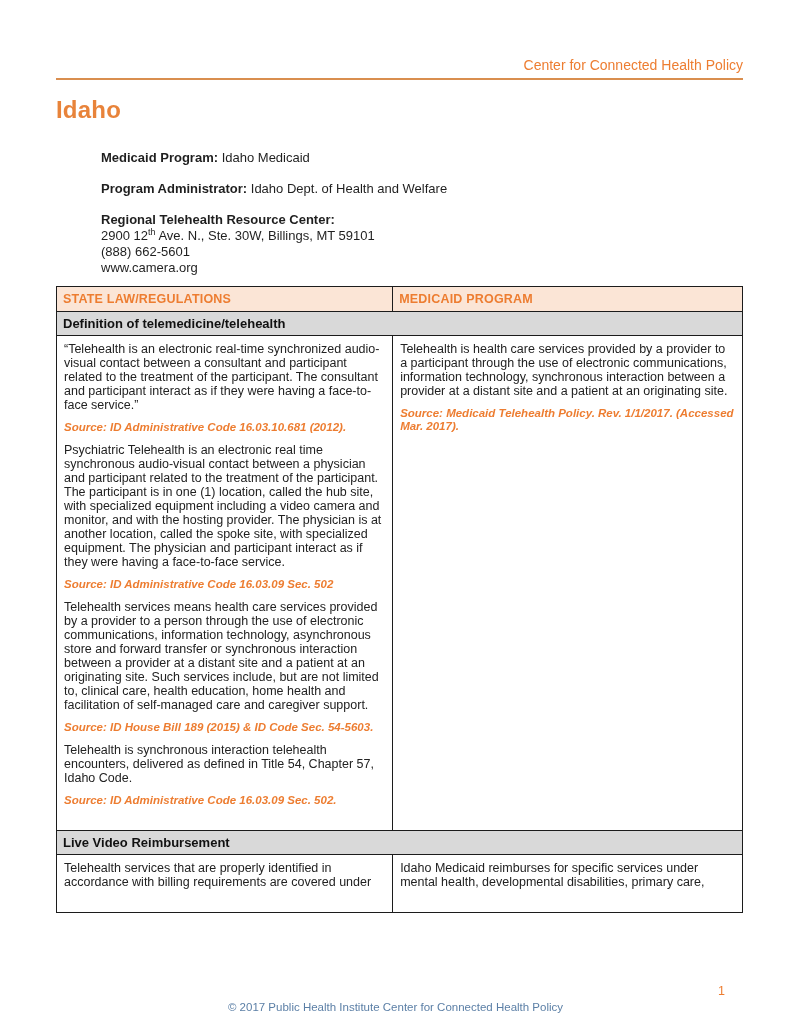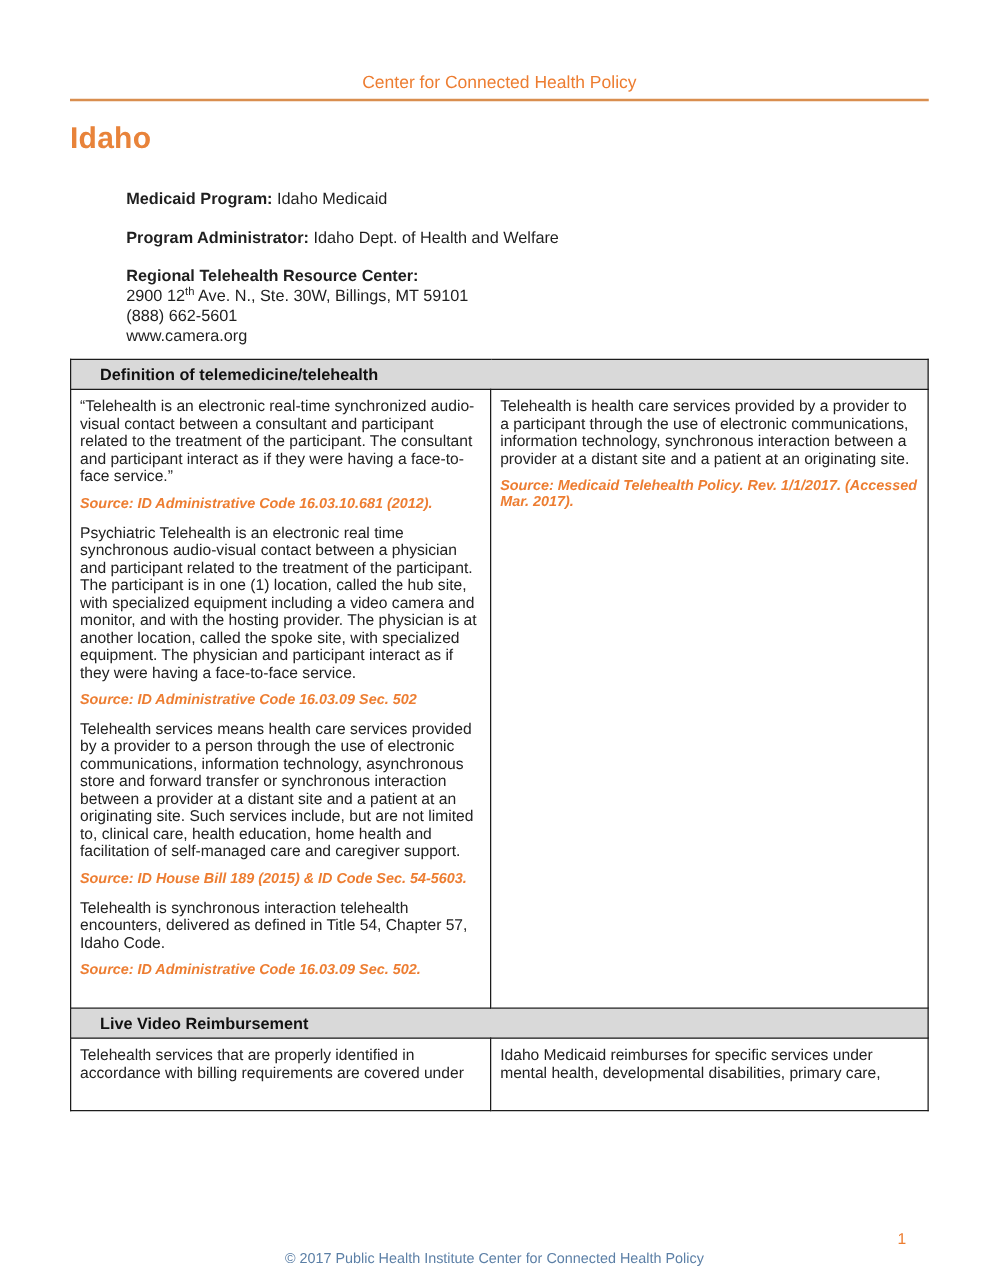--- a/index.html
+++ b/index.html
@@ -10,21 +10,21 @@
     position: relative;
     width: 791px;
     height: 1024px;
     margin: 0 auto;
     background: #ffffff;
     overflow: hidden;
     padding: 56px 48px 0 56px;
   }
 
   
-  .brand-row { text-align: center; }
+  .brand-row { text-align: right; }
   .brand {
     color: #ED7D31;
     font-size: 14px;
     line-height: 18px;
   }
   .brand-rule {
     border: none;
     border-top: 2px solid #d98e4f;
     margin-top: 4px;
   }
@@ -65,21 +65,21 @@
     font-size: 12.5px;
     font-weight: bold;
     padding: 5px 6px;
     letter-spacing: 0.2px;
   }
   tr.section td {
     background: #D9D9D9;
     color: #111111;
     font-size: 13px;
     font-weight: bold;
-    padding: 4px 23px;
+    padding: 4px 6px;
   }
   tr.body td {
     padding: 6px 7px 23px 7px;
     font-size: 12.5px;
     line-height: 14px;
     color: #222222;
   }
   .para { margin-bottom: 9px; }
   .para:last-child { margin-bottom: 0; }
   .src {
@@ -144,20 +144,24 @@
       <div class="meta-line">www.camera.org</div>
     </div>
   </div>
 
   <table class="policy">
     <colgroup>
         <col style="width:49%">
         <col style="width:51%">
       </colgroup>
     <tbody>
+        <tr class="head">
+      <th>STATE LAW/REGULATIONS</th>
+      <th>MEDICAID PROGRAM</th>
+    </tr>
     <tr class="section">
       <td colspan="2">Definition of telemedicine/telehealth</td>
     </tr>
     <tr class="body">
       <td>
         <div class="para">“Telehealth is an electronic real-time synchronized audio-visual contact between a consultant and participant related to the treatment of the participant. The consultant and participant interact as if they were having a face-to-face service.”</div>
         <div class="src">Source: ID Administrative Code 16.03.10.681 (2012).</div>
         <div class="para">Psychiatric Telehealth is an electronic real time synchronous audio-visual contact between a physician and participant related to the treatment of the participant. The participant is in one (1) location, called the hub site, with specialized equipment including a video camera and monitor, and with the hosting provider. The physician is at another location, called the spoke site, with specialized equipment. The physician and participant interact as if they were having a face-to-face service.</div>
         <div class="src">Source: ID Administrative Code 16.03.09 Sec. 502</div>
         <div class="para">Telehealth services means health care services provided by a provider to a person through the use of electronic communications, information technology, asynchronous store and forward transfer or synchronous interaction between a provider at a distant site and a patient at an originating site.  Such services include, but are not limited to, clinical care, health education, home health and facilitation of self-managed care and caregiver support.</div>

